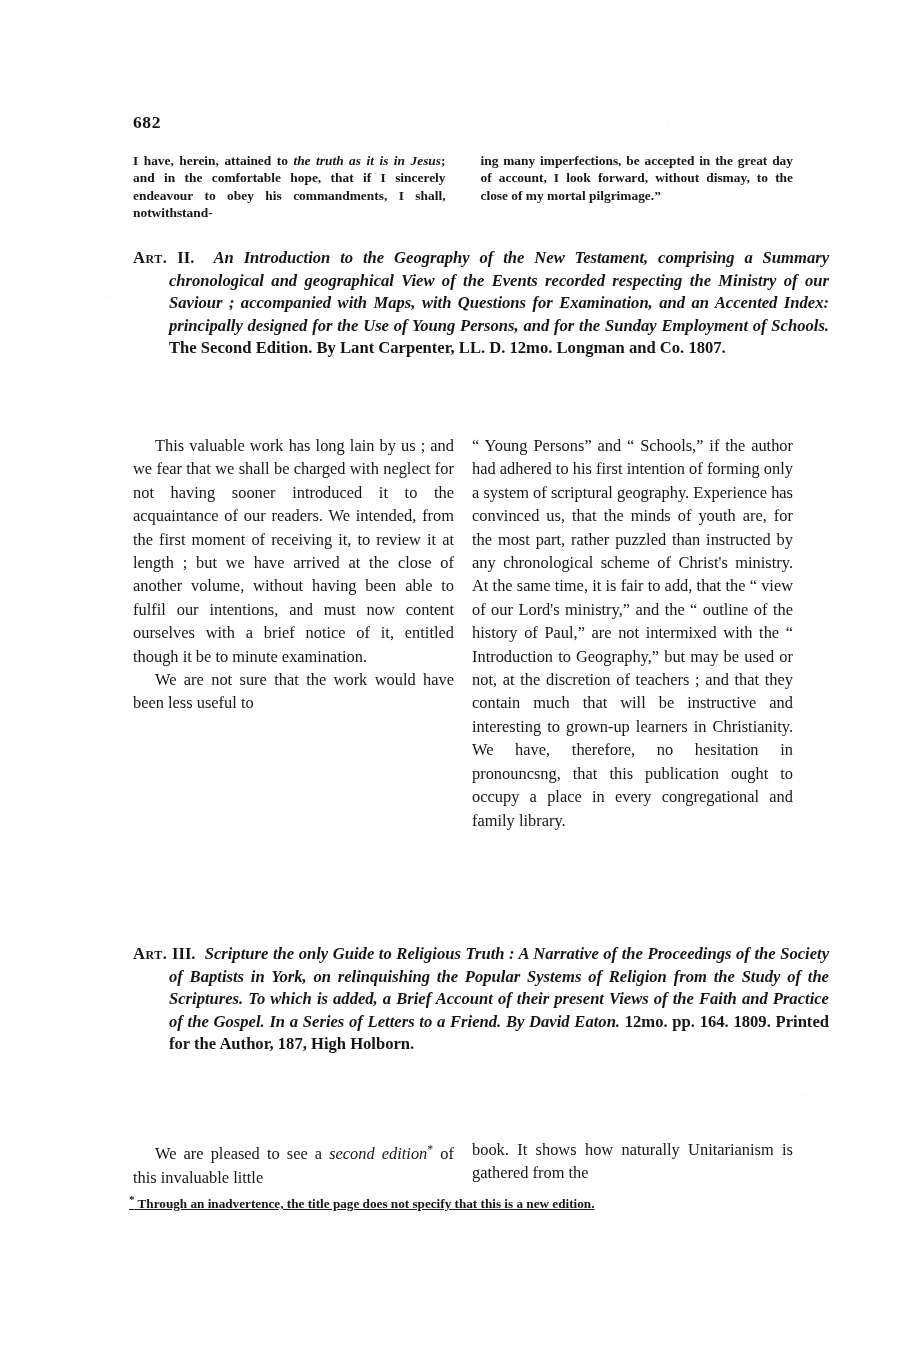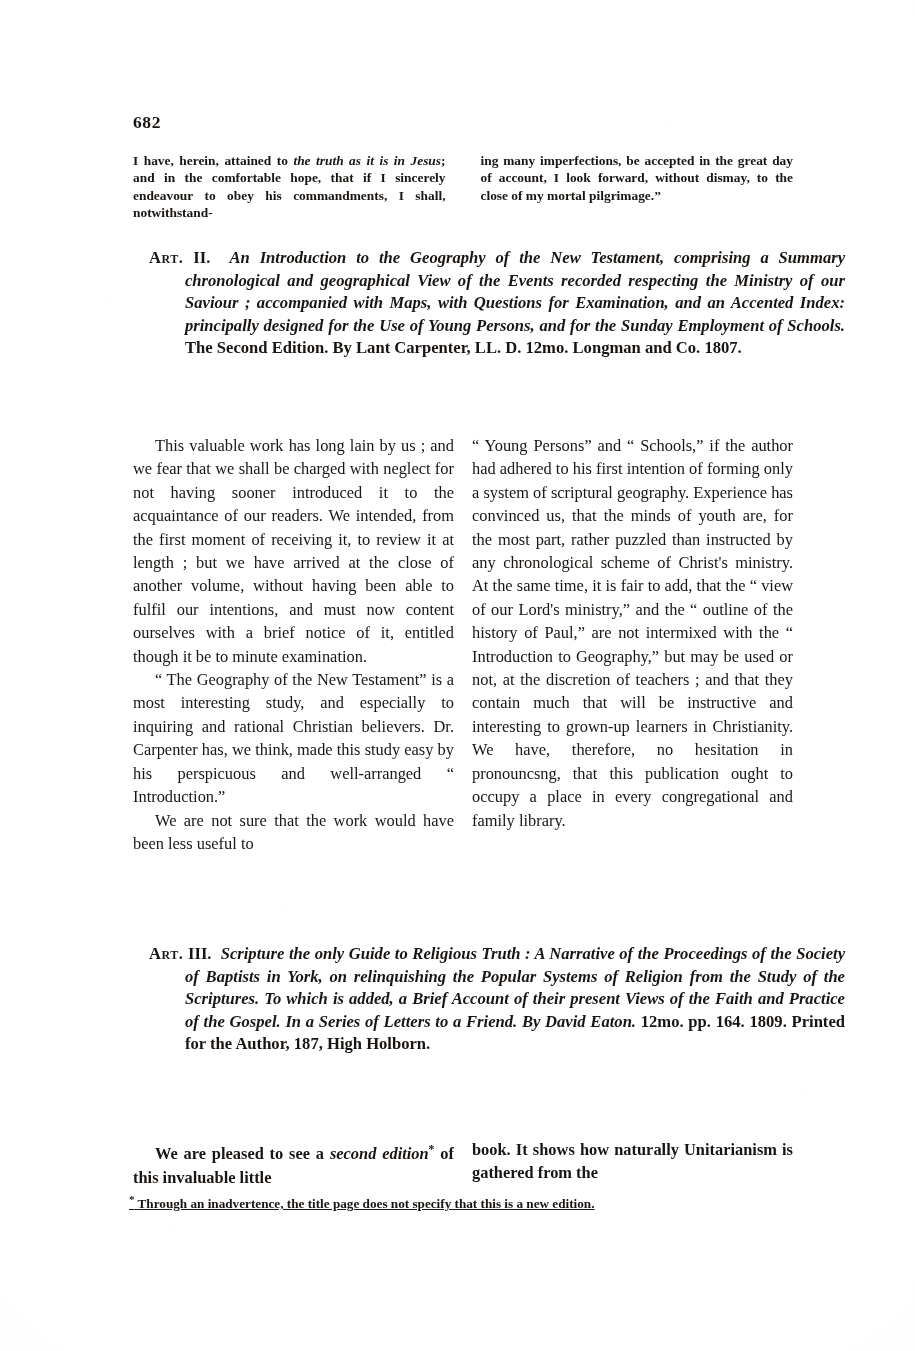--- a/index.html
+++ b/index.html
@@ -79,21 +79,20 @@
 
   
   .art-head {
     font-style: italic;
     font-weight: 700;
     font-size: 16.6px;
     line-height: 22.6px;
     text-align: justify;
     padding-left: 36px;
     text-indent: -36px;
-    margin-left: 16px;
   }
   .art-head .art-label {
     font-style: normal;
     font-variant: small-caps;
     font-weight: 700;
     letter-spacing: .5px;
   }
   .art-head .rom {
     font-style: normal;
     font-weight: 700;
@@ -111,21 +110,21 @@
   }
   .body-cols .col { width: 321px; }
   .body-cols p {
     margin: 0;
     text-align: justify;
     text-indent: 22px;
   }
   .body-cols p.cont { text-indent: 0; }
   #body-main { top: 418px; }
   #body-tail { top: 1122px; }
-  #body-tail p { text-indent: 0; font-weight: bold; }
+  #body-tail p { text-indent: 0; }
   #body-tail .col:first-child p { text-indent: 22px; }
   .body-cols i { font-style: italic; }
 
   
   .footnote {
     top: 1190px;
     font-size: 13.2px;
     line-height: 18px;
     font-weight: 600;
     text-align: justify;
@@ -158,21 +157,20 @@
 <div class="text-block art-head" id="art2">
   <span class="art-label">Art.</span>
   <span class="rom">II.</span>&nbsp;
   <span>An Introduction to the Geography of the New Testament, comprising a Summary chronological and geographical View of the Events recorded respecting the Ministry of our Saviour ; accompanied with Maps, with Questions for Examination, and an Accented Index: principally designed for the Use of Young Persons, and for the Sunday Employment of Schools.</span>
   <span class="rom">The Second Edition. By Lant Carpenter, LL. D.   12mo.   Longman and Co.   1807.</span>
 </div>
 
 <div class="text-block body-cols" id="body-main">
   <div class="col">
     <p>This valuable work has long lain by us ; and we fear that we shall be charged with neglect for not having sooner introduced it to the acquaintance of our readers. We intended, from the first moment of receiving it, to review it at length ; but we have arrived at the close of another volume, without having been able to fulfil our intentions, and must now content ourselves with a brief notice of it, entitled though it be to minute examination.</p>
-    <p>“ The Geography of the New Testament” is a most interesting study, and especially to inquiring and rational Christian believers. Dr. Carpenter has, we think, made this study easy by his perspicuous and well-arranged “ Introduction.”</p>
     <p>We are not sure that the work would have been less useful to</p>
   </div>
   <div class="col">
     <p class="cont">“ Young Persons” and “ Schools,” if the author had adhered to his first intention of forming only a system of scriptural geography. Experience has convinced us, that the minds of youth are, for the most part, rather puzzled than instructed by any chronological scheme of Christ's ministry. At the same time, it is fair to add, that the “ view of our Lord's ministry,” and the “ outline of the history of Paul,” are not intermixed with the “ Introduction to Geography,” but may be used or not, at the discretion of teachers ; and that they contain much that will be instructive and interesting to grown-up learners in Christianity. We have, therefore, no hesitation in pronouncsng, that this publication ought to occupy a place in every congregational and family library.</p>
   </div>
 </div>
 
 <div class="text-block art-head" id="art3">
   <span class="art-label">Art.</span>
   <span class="rom">III.</span>&nbsp;

